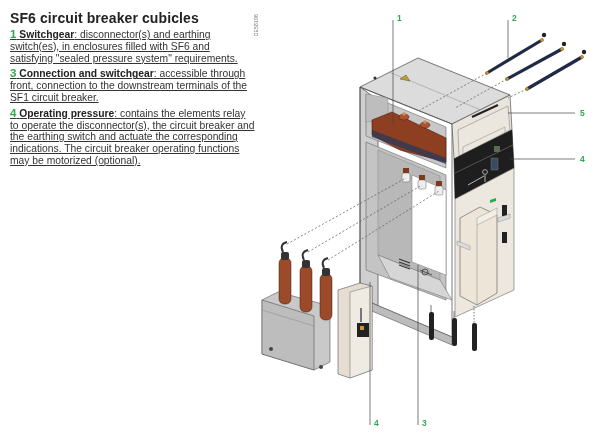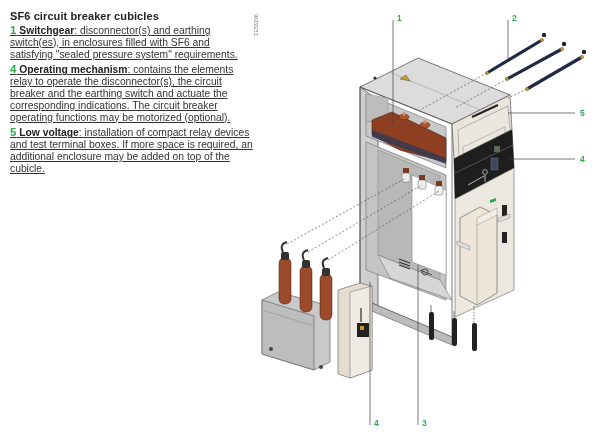--- a/index.html
+++ b/index.html
@@ -1,42 +1,42 @@
 <!DOCTYPE html>
 <html><head>
 <meta charset="utf-8">
 <style>
   html, body { margin: 0; padding: 0; background: #ffffff; }
   body { width: 600px; height: 437px; position: relative; overflow: hidden; font-family: "Liberation Sans", sans-serif; color: #222; }
   .text-panel { position: absolute; left: 10px; top: 10px; width: 245px; }
-  .title { font-size: 11px; font-weight: bold; color: #222; margin: 0 0 3px 0; letter-spacing: 0.1px; }
+  .title { font-size: 14px; font-weight: bold; color: #222; margin: 0 0 3px 0; letter-spacing: 0.1px; }
   .item { font-size: 10.3px; line-height: 11.8px; margin: 0 0 4px 0; color: #333; text-decoration: underline; }
   .num { color: #2fa84f; font-weight: bold; font-size: 11.5px; }
   .term { font-weight: bold; color: #222; }
   .ref-code { position: absolute; left: 253px; top: 14px; font-size: 5px; color: #777; writing-mode: vertical-rl; transform: rotate(180deg); letter-spacing: 0.2px; }
   svg.diagram { position: absolute; left: 0; top: 0; }
   .callout-num { font-family: "Liberation Sans", sans-serif; font-size: 8.5px; font-weight: bold; fill: #2fa84f; }
 </style>
 </head>
 <body>
 
 <div class="text-panel">
   <div class="title">SF6 circuit breaker cubicles</div>
 
   <p class="item">
     <span class="num">1</span>
     <span class="term">Switchgear</span><span>: disconnector(s) and earthing switch(es), in enclosures filled with SF6 and satisfying "sealed pressure system" requirements.</span>
   </p>
   <p class="item">
-    <span class="num">4</span>
-    <span class="term">Operating mechanism</span><span>: contains the elements relay to operate the disconnector(s), the circuit breaker and the earthing switch and actuate the corresponding indications. The circuit breaker operating functions may be motorized (optional).</span>
+    <span class="num">3</span>
+    <span class="term">Connection and switchgear</span><span>: accessible through front, connection to the downstream terminals of the SF1 circuit breaker.</span>
   </p>
   <p class="item">
-    <span class="num">5</span>
-    <span class="term">Low voltage</span><span>: installation of compact relay devices and test terminal boxes. If more space is required, an additional enclosure may be added on top of the cubicle.</span>
+    <span class="num">4</span>
+    <span class="term">Operating pressure</span><span>: contains the elements relay to operate the disconnector(s), the circuit breaker and the earthing switch and actuate the corresponding indications. The circuit breaker operating functions may be motorized (optional).</span>
   </p>
 </div>
 
 <div class="ref-code">DE58196</div>
 
 <svg class="diagram" width="600" height="437" viewBox="0 0 600 437">
 
   <g>
 
     <polygon points="360,87 418,58 510,95 452,124" fill="#dcdcdc" stroke="#555" stroke-width="0.8"></polygon>

